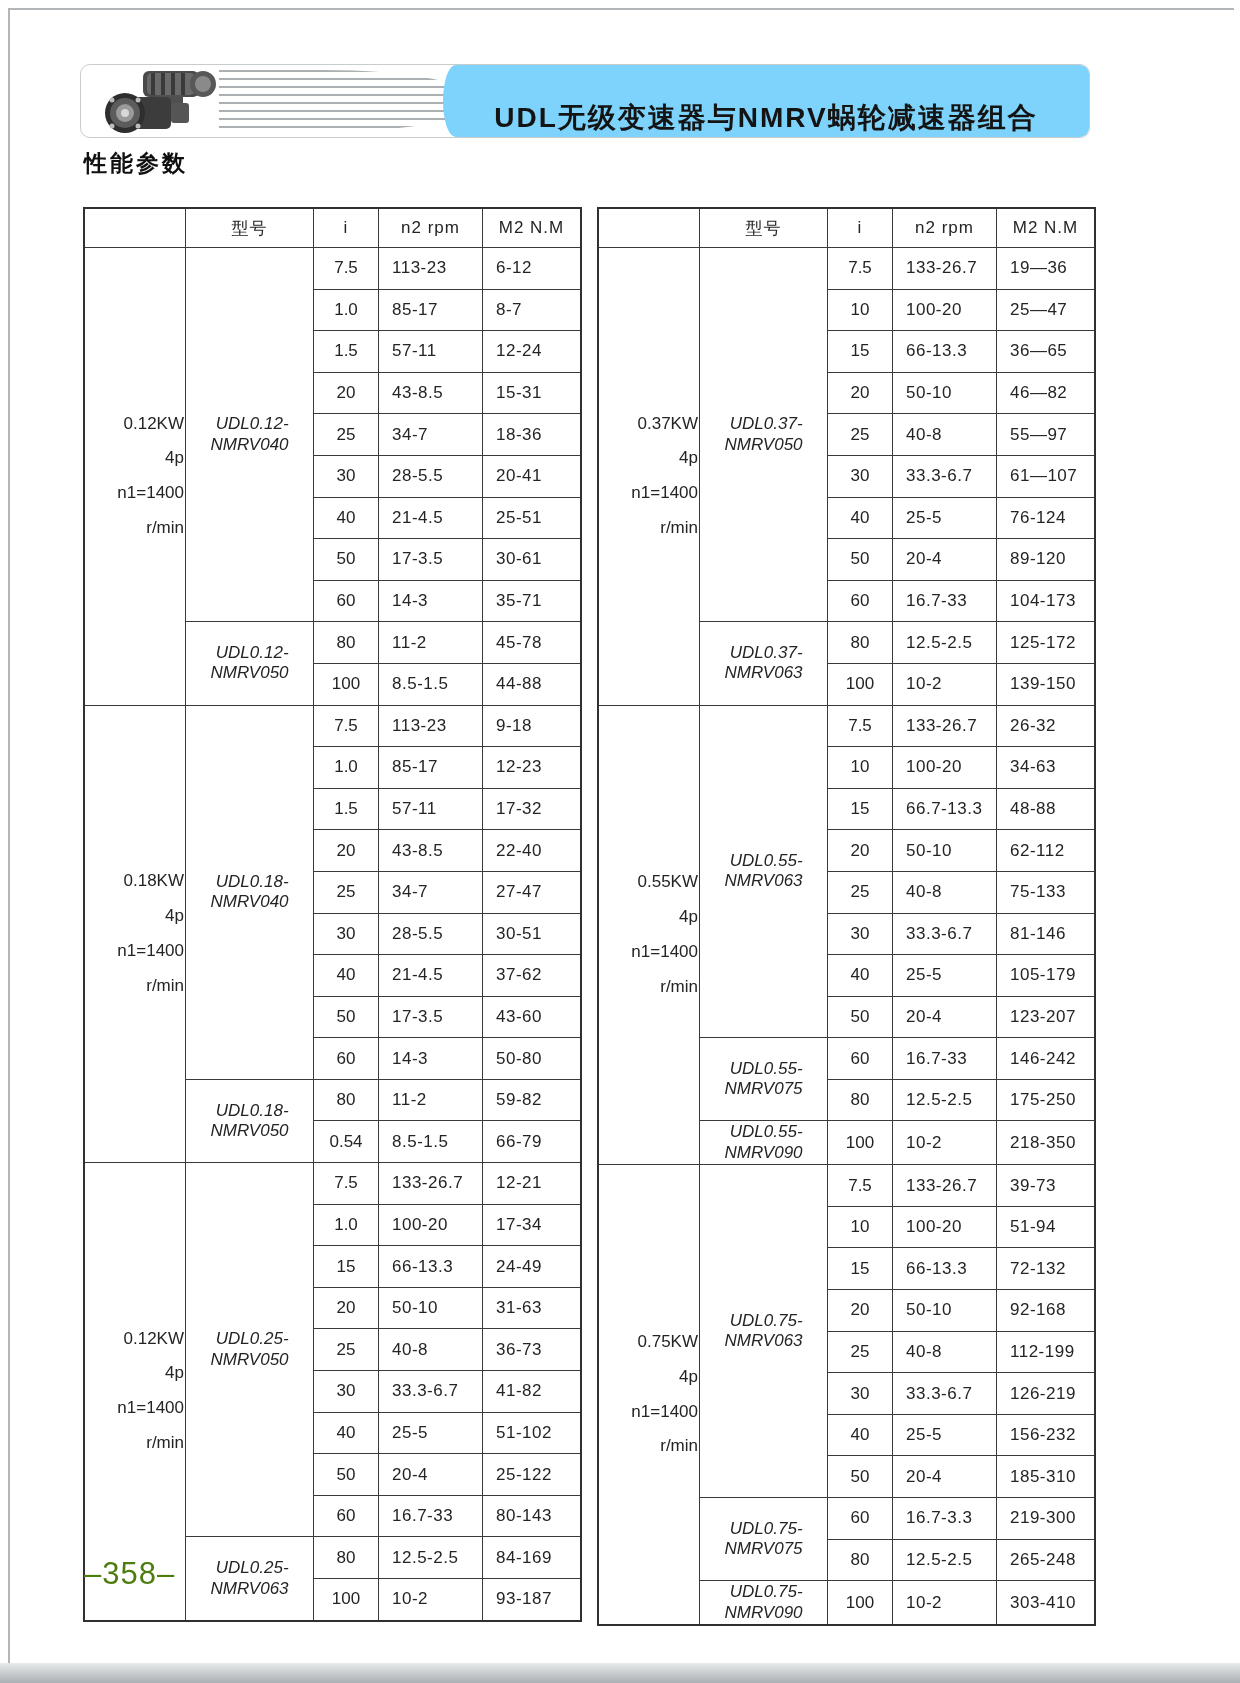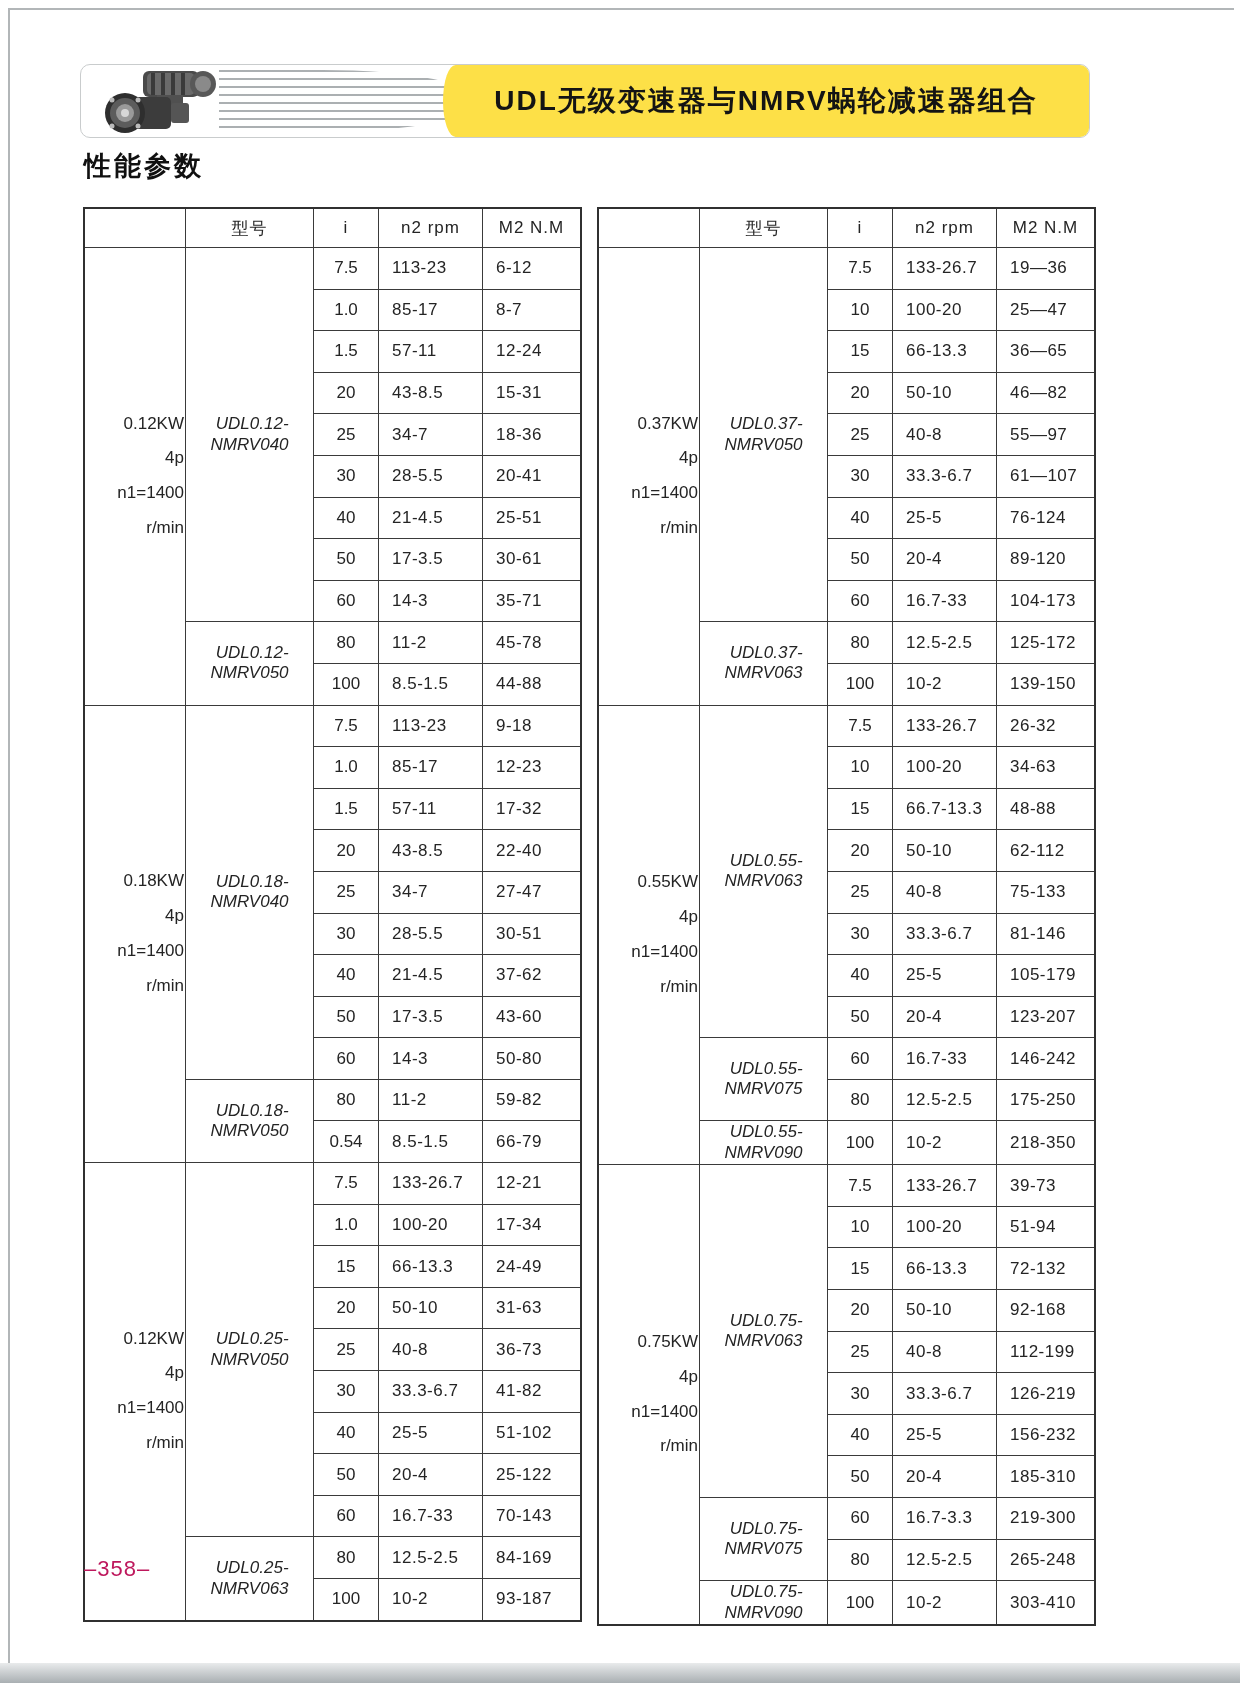--- a/index.html
+++ b/index.html
@@ -21,30 +21,30 @@
     background:#ffffff; border:1px solid #c9cccd; border-radius:10px; overflow:hidden;
   }
   .banner-stripes {
     position:absolute; left:138px; top:5px; width:260px; height:62px;
     background:repeating-linear-gradient(to bottom,#8f9598 0 2px, rgba(0,0,0,0) 2px 8px);
     border-radius:0 60% 60% 0 / 0 50% 50% 0;
     opacity:.75;
   }
   .banner-gray {
     position:absolute; left:362px; top:0; right:0; bottom:0;
-    background:#fde047;
+    background:#7dd3fc;
     border-radius:70px 0 0 70px / 200px 0 0 200px;
-    display:flex; align-items:center; justify-content:center;
+    display:flex; align-items:flex-end; justify-content:center;
   }
   .banner-title { font-size:28px; font-weight:bold; letter-spacing:2px; color:#141414; }
   .motor-photo { position:absolute; left:10px; top:2px; width:140px; height:68px; }
 
   .section-title {
     position:absolute; left:84px; top:148px;
-    font-size:27px; font-weight:bold; letter-spacing:3px; color:#101010;
+    font-size:23px; font-weight:bold; letter-spacing:3px; color:#101010;
   }
 
   
   .tbl-wrap-left  { position:absolute; left:83px;  top:207px; }
   .tbl-wrap-right { position:absolute; left:597px; top:207px; }
   table.perf {
     border-collapse:collapse; table-layout:fixed;
     border:2px solid #303030; background:#fff;
   }
   table.perf th, table.perf td {
@@ -60,21 +60,21 @@
   th.col4 { width:95px; }
   td.power-cell { text-align:right; line-height:2.05; font-size:17px; }
   td.model-cell { text-align:center; }
   .model-lines  { display:inline-block; text-align:right; line-height:1.2;font-style:italic; }
   td.ratio-cell  { text-align:center; }
   td.speed-cell  { text-align:left; padding-left:13px; letter-spacing:.5px; }
   td.torque-cell { text-align:left; padding-left:13px; letter-spacing:.5px; }
 
   .page-number {
     position:absolute; left:84px; top:1556px;
-    font-size:22px; letter-spacing:1px; color:#be185d;
+    font-size:31px; letter-spacing:1px; color:#4d7c0f;
   }
 </style>
 </head>
 <body>
 
 <div>
   <div class="edge-top"></div>
   <div class="edge-left"></div>
 
   <div class="banner">
@@ -290,21 +290,21 @@
             <td class="torque-cell">51-102</td>
           </tr>
           <tr>
             <td class="ratio-cell">50</td>
             <td class="speed-cell">20-4</td>
             <td class="torque-cell">25-122</td>
           </tr>
           <tr>
             <td class="ratio-cell">60</td>
             <td class="speed-cell">16.7-33</td>
-            <td class="torque-cell">70-143</td>
+            <td class="torque-cell">80-143</td>
           </tr>
           <tr>
             <td rowspan="2" class="model-cell"><span class="model-lines"><div>UDL0.25-</div><div>NMRV063</div></span></td>
             <td class="ratio-cell">80</td>
             <td class="speed-cell">12.5-2.5</td>
             <td class="torque-cell">84-169</td>
           </tr>
           <tr>
             <td class="ratio-cell">100</td>
             <td class="speed-cell">10-2</td>

